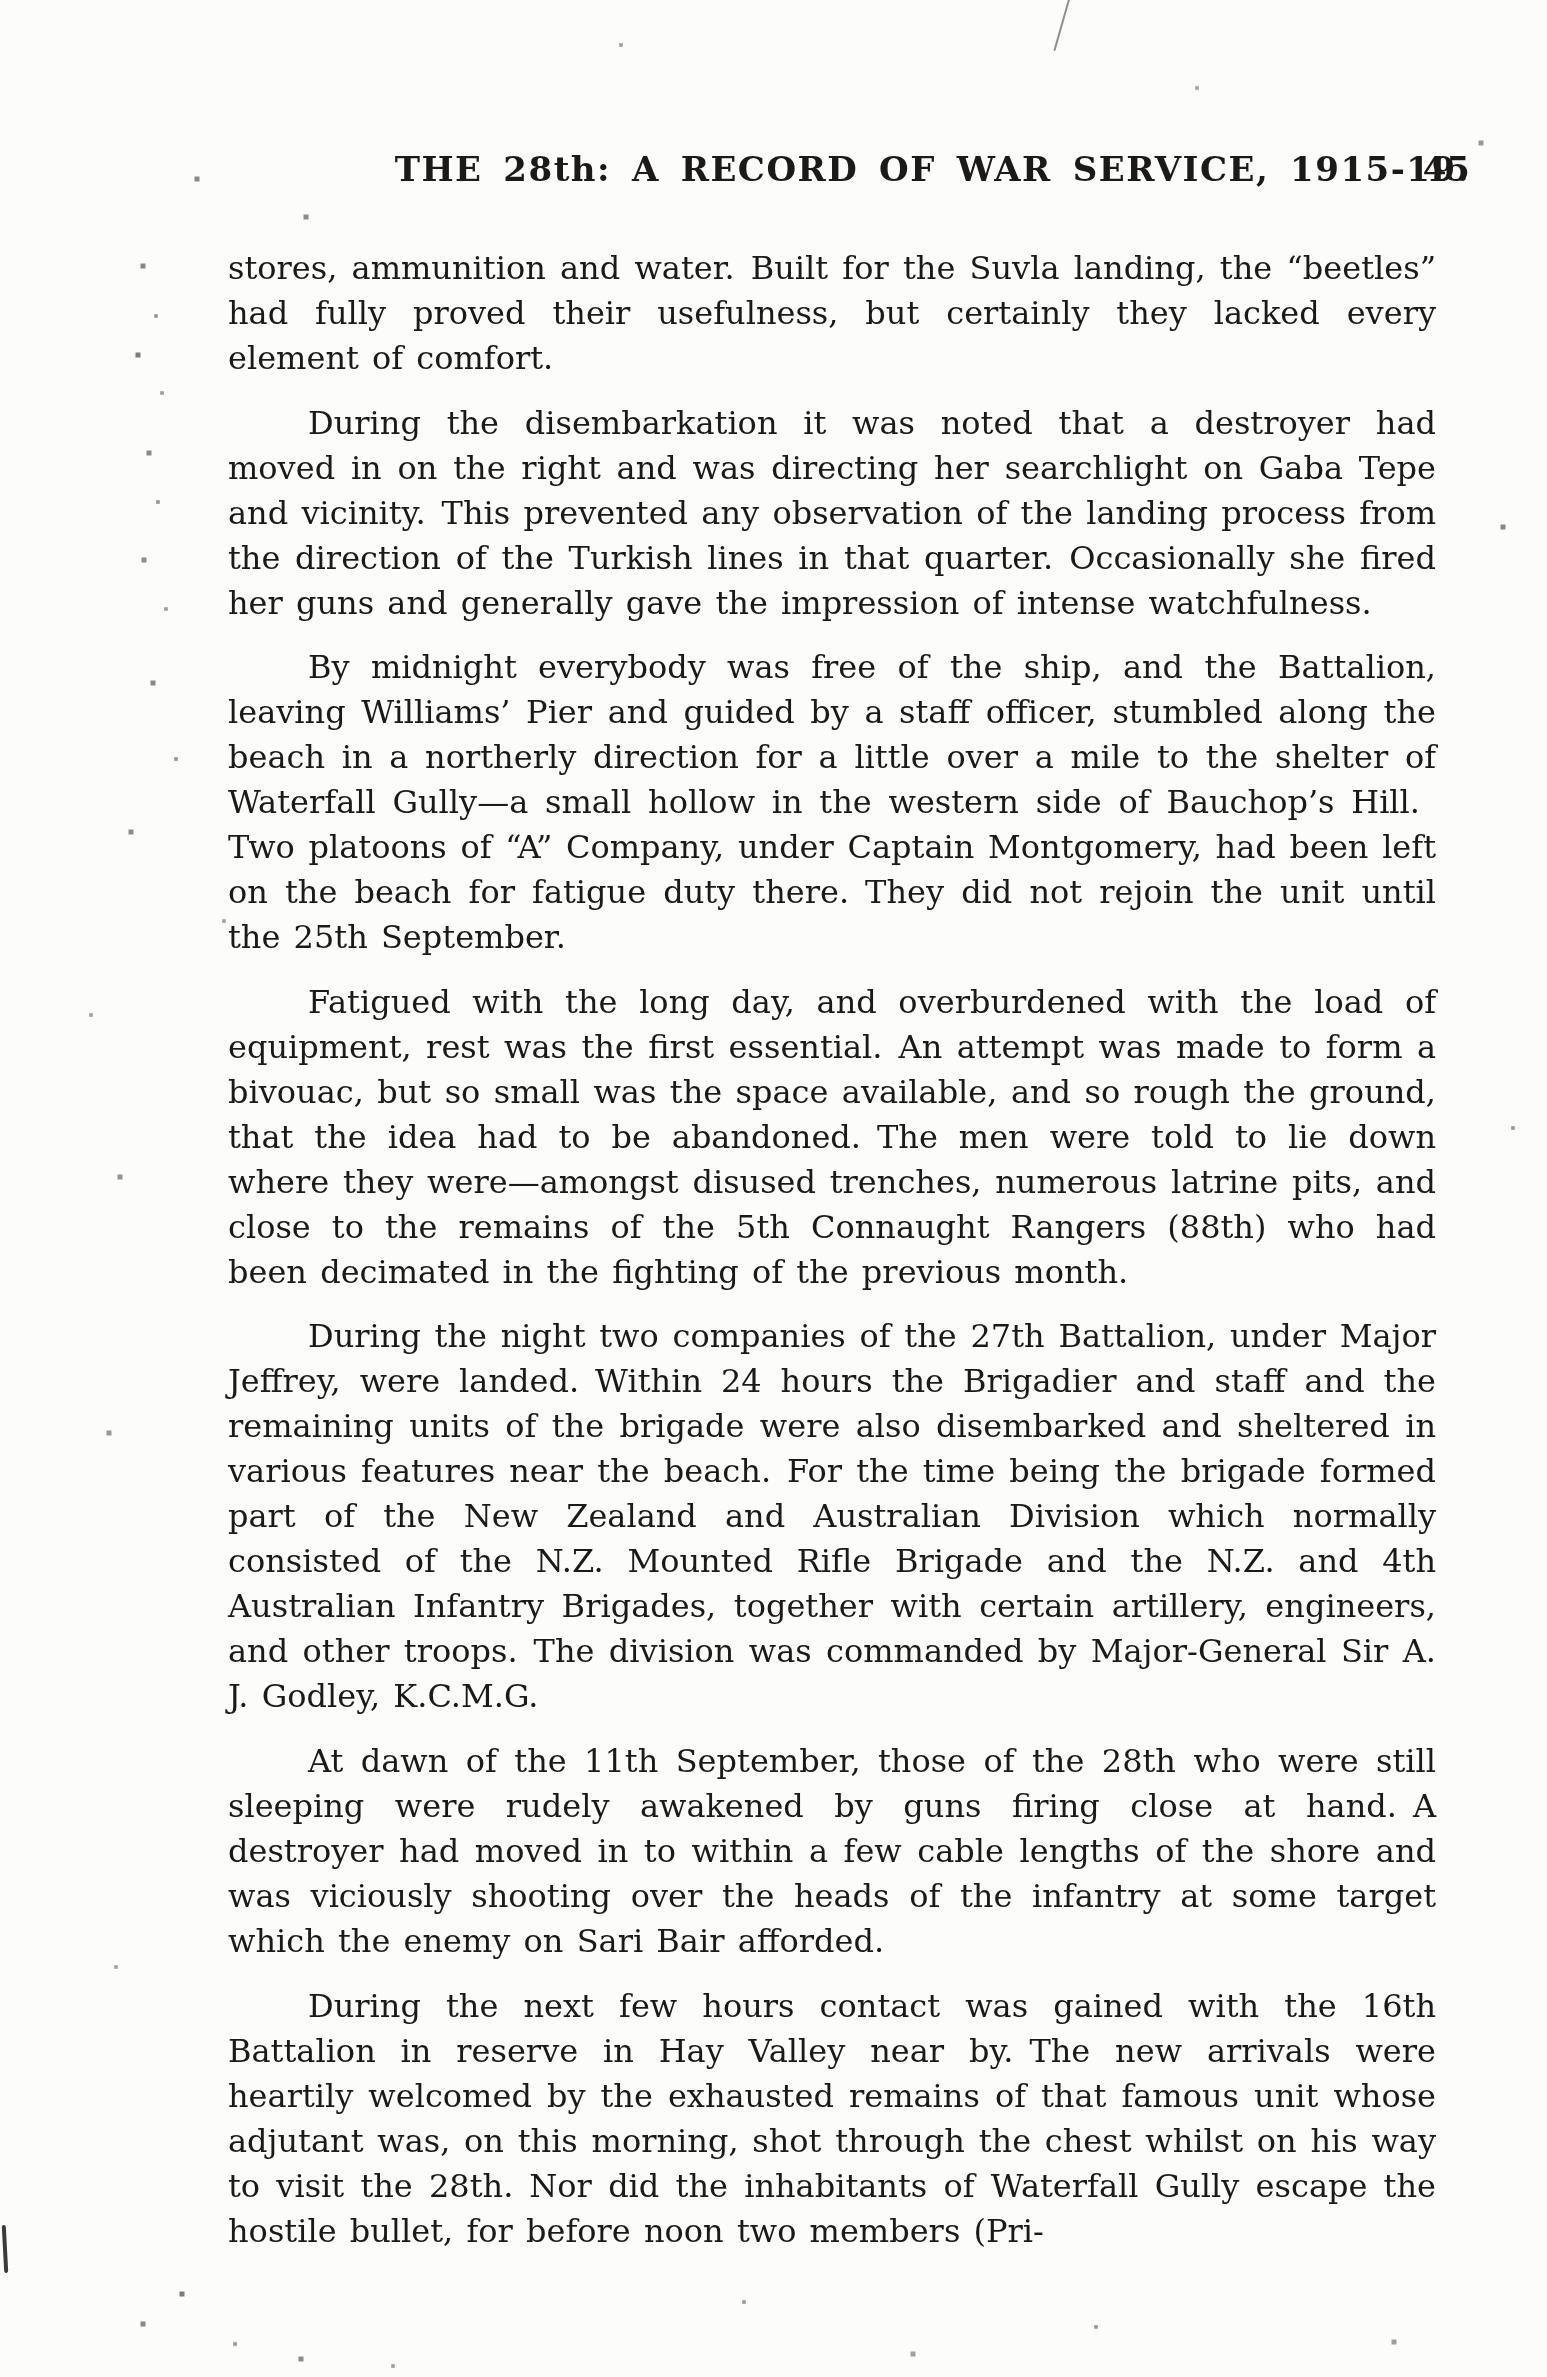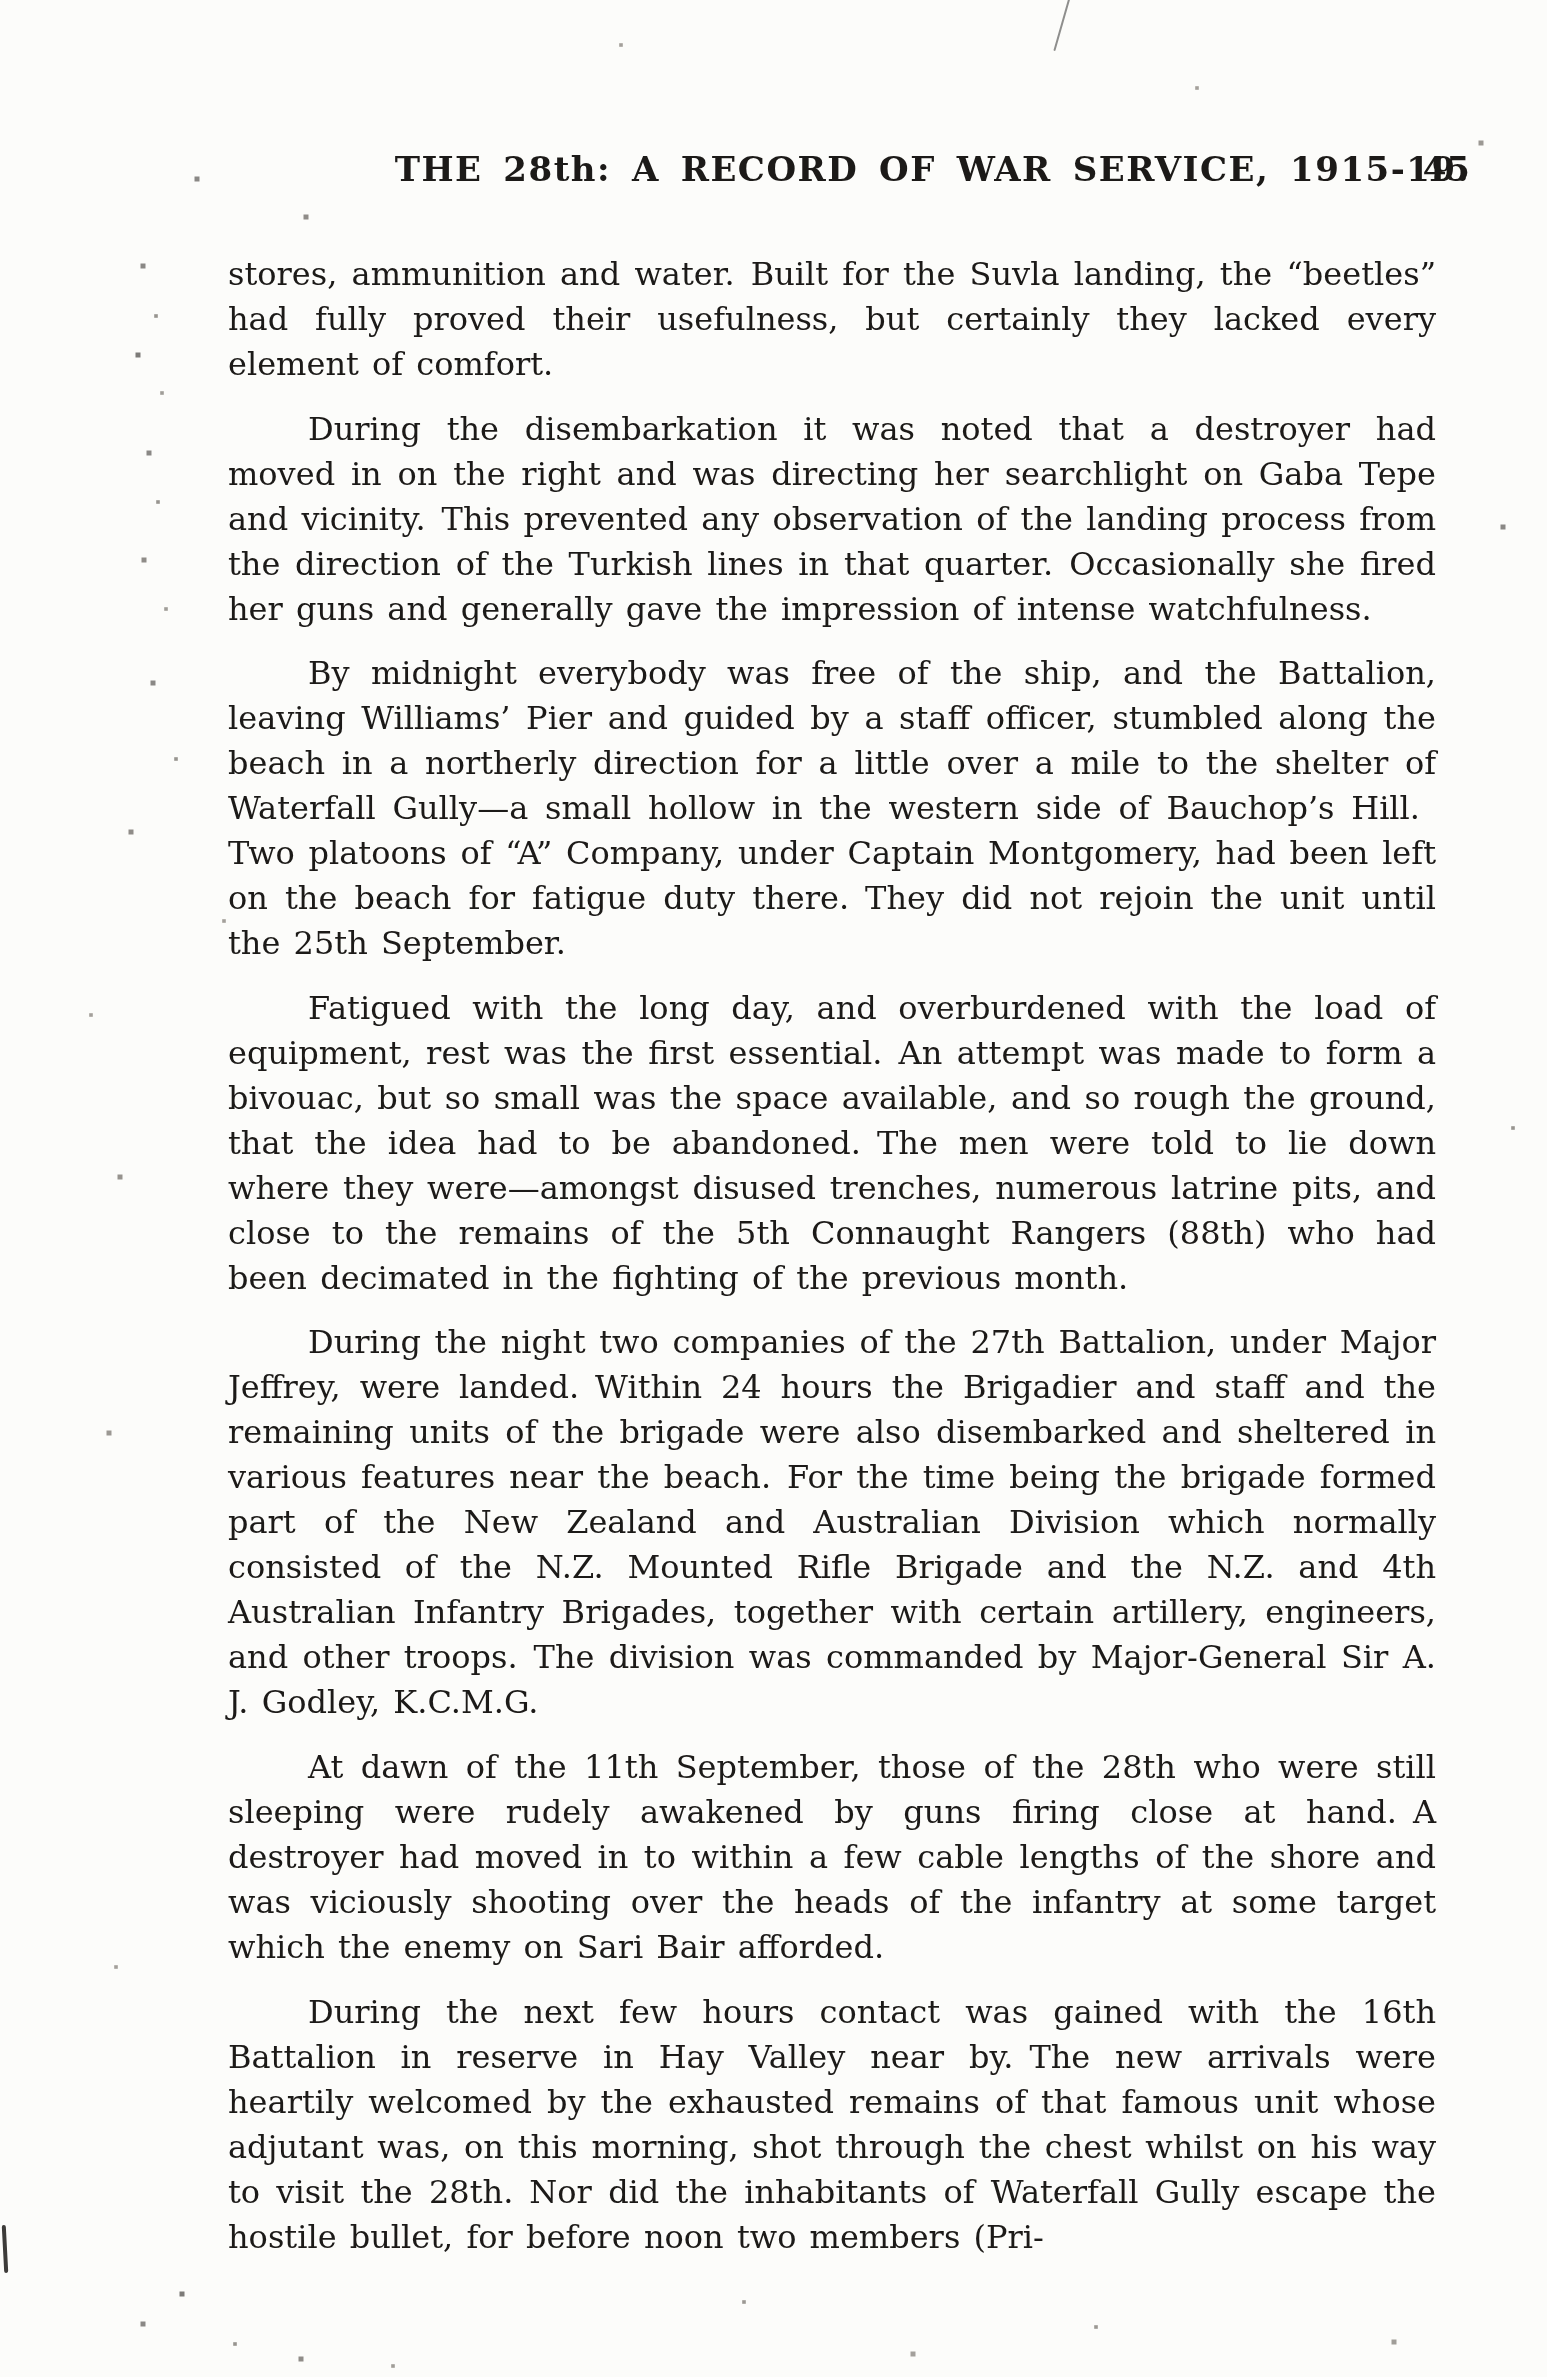--- a/index.html
+++ b/index.html
@@ -34,21 +34,21 @@
   }
   .page-number {
     position: absolute;
     right: 0;
     top: 0;
     font-size: 34px;
     font-weight: bold;
   }
   .content {
     position: absolute;
-    top: 252px;
+    top: 246px;
     left: 228px;
     width: 1208px;
   }
   .para {
     margin: 0 0 19.6px 0;
     font-size: 32px;
     line-height: 45px;
     text-align: justify;
     word-spacing: 3px;
   }

